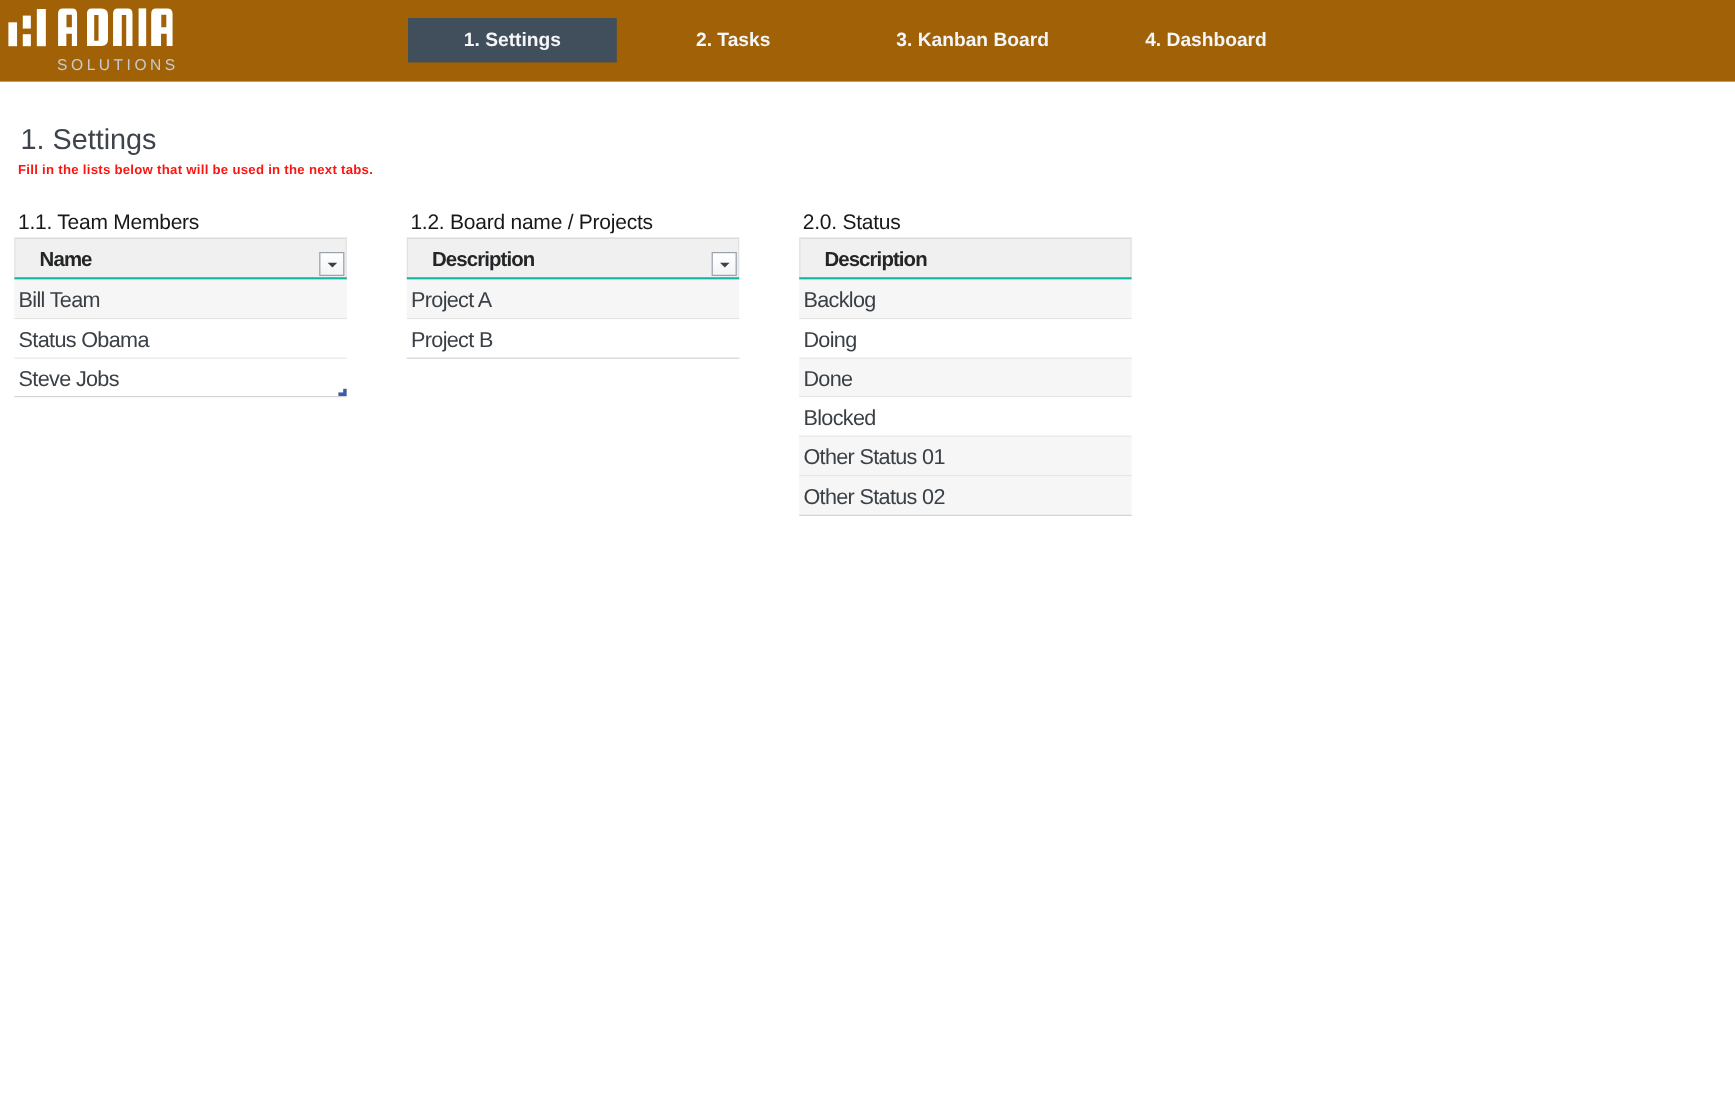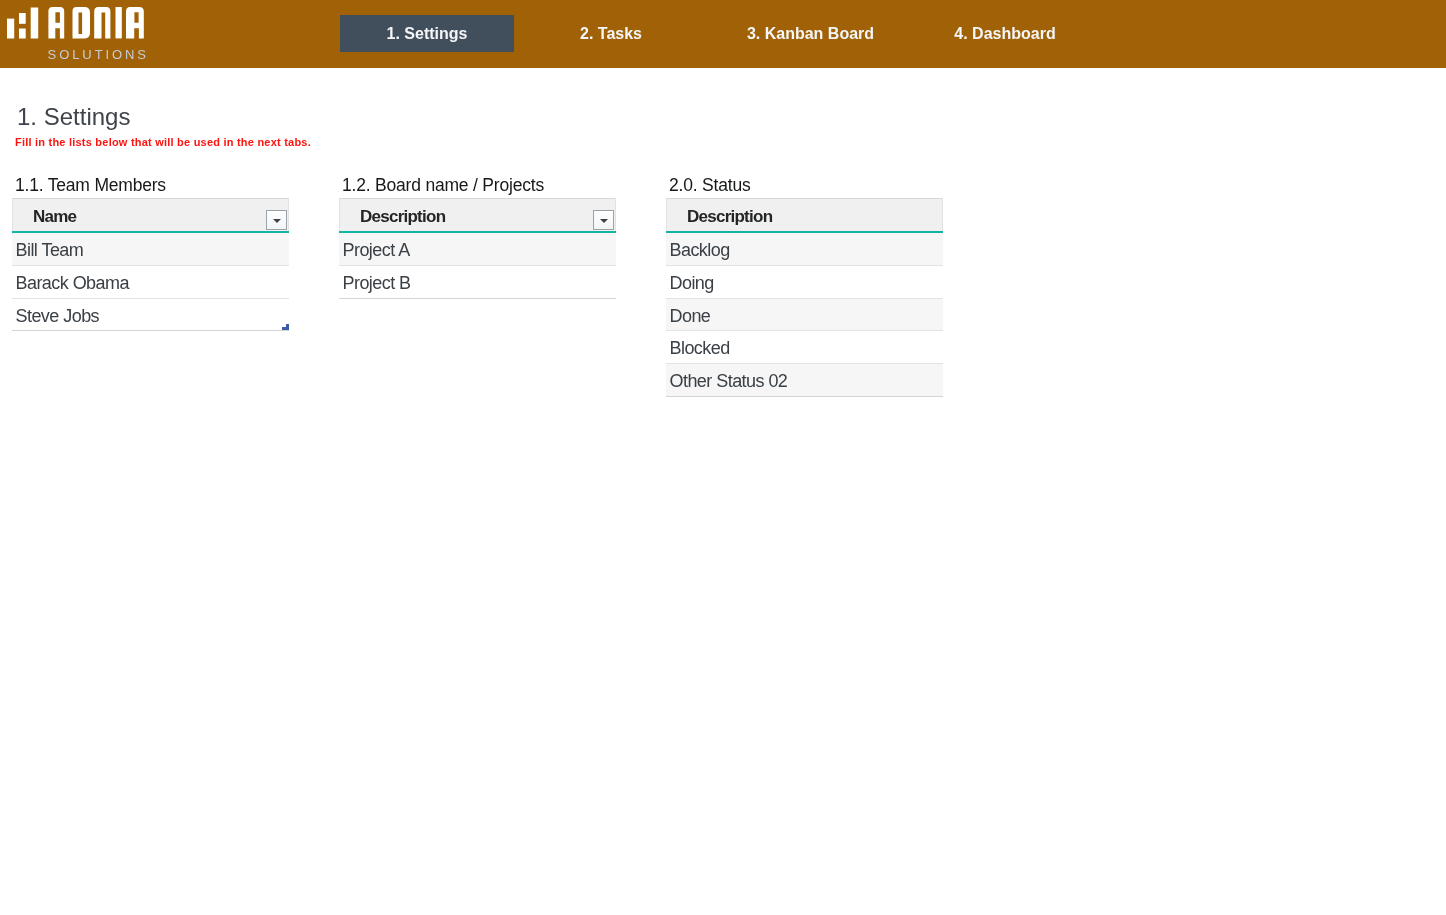--- a/index.html
+++ b/index.html
@@ -72,21 +72,21 @@
 <div class="secTitle" style="left:342px">1.2. Board name / Projects</div>
 <div class="secTitle" style="left:669px">2.0. Status</div>
 
 <div class="tbl" style="left:12px">
   <div class="thead">
       <span class="txt">Name</span>
       <span class="dd"></span>
     </div>
   <div class="teal"></div>
   <div class="row g">Bill Team</div>
-  <div class="row w">Barack Obama</div>
+  <div class="row w">Status Obama</div>
   <div class="row w">Steve Jobs<span class="handle">
         <span class="h"></span>
         <span class="v"></span>
       </span></div>
 </div>
 
 <div class="tbl" style="left:339px">
   <div class="thead">
       <span class="txt">Description</span>
       <span class="dd"></span>
@@ -98,14 +98,15 @@
 
 <div class="tbl" style="left:666px; width:277px">
   <div class="thead">
       <span class="txt">Description</span>
     </div>
   <div class="teal"></div>
   <div class="row g">Backlog</div>
   <div class="row w">Doing</div>
   <div class="row g">Done</div>
   <div class="row w">Blocked</div>
+  <div class="row g">Other Status 01</div>
   <div class="row g">Other Status 02</div>
 </div>
 
 </body></html>

